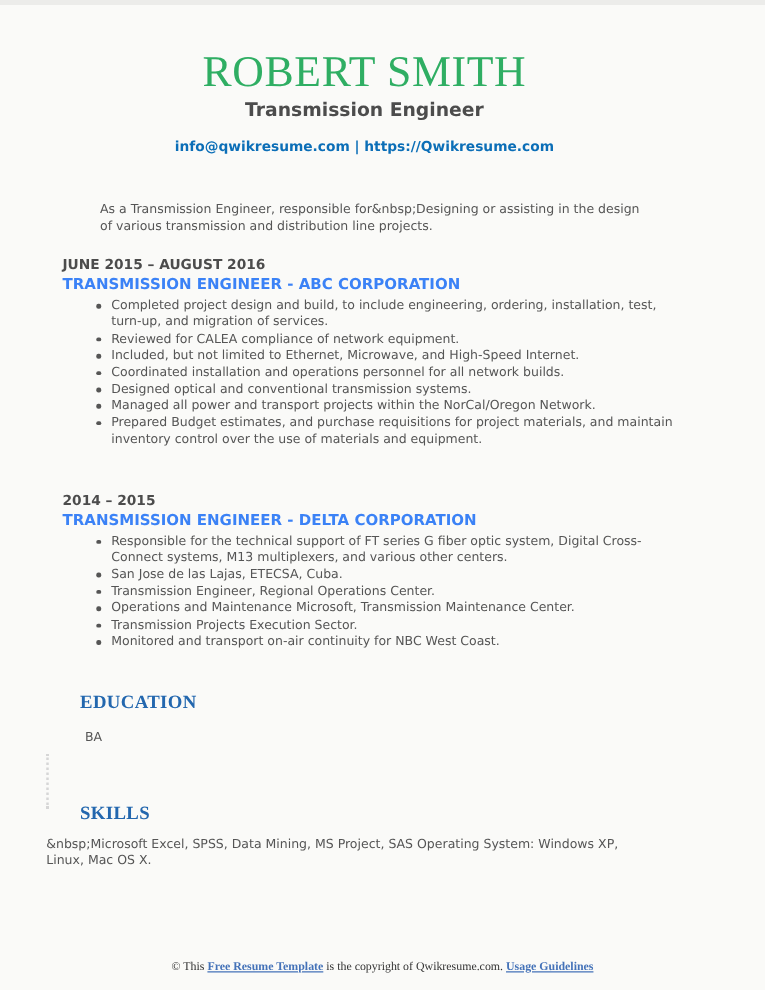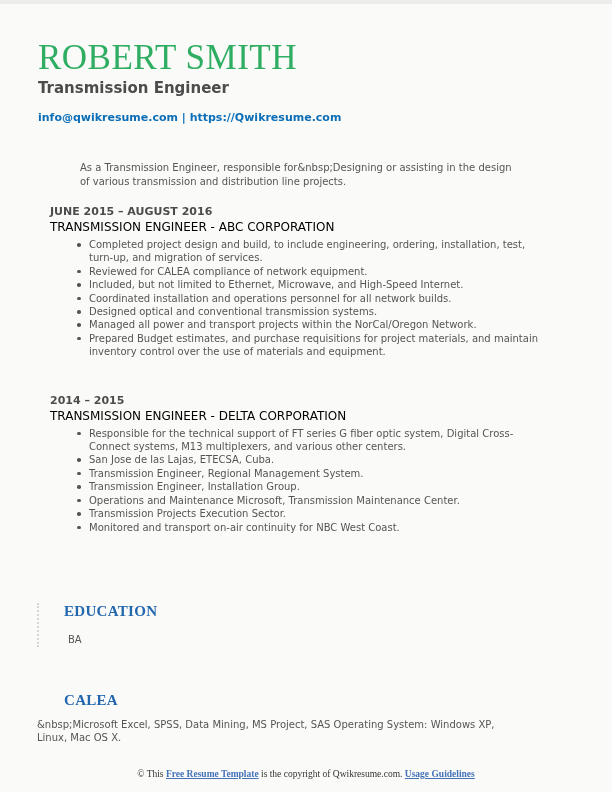--- a/index.html
+++ b/index.html
@@ -3,47 +3,47 @@
 <meta charset="utf-8">
 <style>
   html,body{margin:0;padding:0;}
   body{background:#fafaf8;width:612px;height:792px;}
   .page{
     position:relative;width:612px;height:792px;background:#fafaf8;overflow:hidden;
     font-family:"DejaVu Sans","Liberation Sans",sans-serif;
   }
   .top-edge{position:absolute;top:0;left:0;right:0;height:4px;background:#ececea;}
 
-  .header{width:507px;margin-left:38px;padding-top:40px;}
+  .header{width:507px;margin-left:38px;padding-top:40px;text-align:center;}
   .name{
     font-family:"Liberation Serif","DejaVu Serif",serif;
     font-size:35px;line-height:36px;font-weight:400;color:#2fae63;letter-spacing:.5px;
   }
   .job-title{font-size:15px;line-height:19px;font-weight:bold;color:#4c4c4c;margin-top:3px;}
   .contact{font-size:11px;line-height:14px;font-weight:bold;color:#0b6eb7;margin-top:13px;}
 
   .summary{margin:36px 0 0 80px;width:432px;font-size:10px;line-height:13.5px;color:#555;}
 
   .job{margin-left:50px;}
   .job-1{margin-top:17px;}
   .job-2{margin-top:35px;}
   .dates{font-size:11px;line-height:14px;font-weight:bold;color:#4c4c4c;}
-  .role{font-size:12px;line-height:15px;font-weight:normal;color:#000000;margin-top:1px;}
+  .role{font-size:12px;line-height:15px;font-weight:bold;color:#3b82f6;margin-top:1px;}
   ul.bullets{list-style:none;margin:3px 0 0;padding:0 0 0 39px;width:452px;}
   ul.bullets li{position:relative;font-size:10px;line-height:13.4px;color:#555;}
   ul.bullets li::before{
     content:"";position:absolute;left:-12px;top:5px;width:3.5px;height:3.5px;
     border-radius:50%;background:#555;
   }
 
   .section-heading{
     font-family:"Liberation Serif","DejaVu Serif",serif;
     font-size:15px;line-height:18px;font-weight:bold;color:#2367ae;letter-spacing:.3px;
   }
-  .education{margin:68px 0 0 64px;}
+  .education{margin:32px 0 0 64px;}
   .degree{margin:13px 0 0 4px;font-size:10px;line-height:13px;color:#555;}
   .dotted-line{position:absolute;left:37px;top:603px;height:44px;width:0;border-left:2px dotted #d6d6d6;}
   .skills{margin:45px 0 0 64px;}
   .skills-text{margin:9px 0 0 -27px;width:472px;font-size:10px;line-height:13.5px;color:#555;}
 
   .footer{
     position:absolute;left:0;right:0;bottom:12px;text-align:center;
     font-family:"Liberation Serif","DejaVu Serif",serif;font-size:9.5px;line-height:12px;color:#333;
   }
   .footer a{color:#4472b8;text-decoration:underline;font-weight:bold;cursor:pointer;}
@@ -75,36 +75,35 @@
       <li>Prepared Budget estimates, and purchase requisitions for project materials, and maintain inventory control over the use of materials and equipment.</li>
     </ul>
   </div>
 
   <div class="job job-2">
     <div class="dates">2014 – 2015</div>
     <div class="role">TRANSMISSION ENGINEER - DELTA CORPORATION</div>
     <ul class="bullets">
       <li>Responsible for the technical support of FT series G fiber optic system, Digital Cross-Connect systems, M13 multiplexers, and various other centers.</li>
       <li>San Jose de las Lajas, ETECSA, Cuba.</li>
-      <li>Transmission Engineer, Regional Management System.</li>
-      <li>Transmission Engineer, Installation Group.</li>
+      <li>Transmission Engineer, Regional Operations Center.</li>
       <li>Operations and Maintenance Microsoft, Transmission Maintenance Center.</li>
       <li>Transmission Projects Execution Sector.</li>
       <li>Monitored and transport on-air continuity for NBC West Coast.</li>
     </ul>
   </div>
 
   <div class="education">
     <div class="section-heading">EDUCATION</div>
     <div class="degree">BA</div>
   </div>
 
   <div class="dotted-line"></div>
 
   <div class="skills">
-    <div class="section-heading">CALEA</div>
+    <div class="section-heading">SKILLS</div>
     <div class="skills-text">&amp;nbsp;Microsoft Excel, SPSS, Data Mining, MS Project, SAS Operating System: Windows XP, Linux, Mac OS X.</div>
   </div>
 
   <div class="footer">
     <span>© This </span><a>Free Resume Template</a><span> is the copyright of Qwikresume.com. </span><a>Usage Guidelines</a>
   </div>
 </div>
 
 </body></html>

